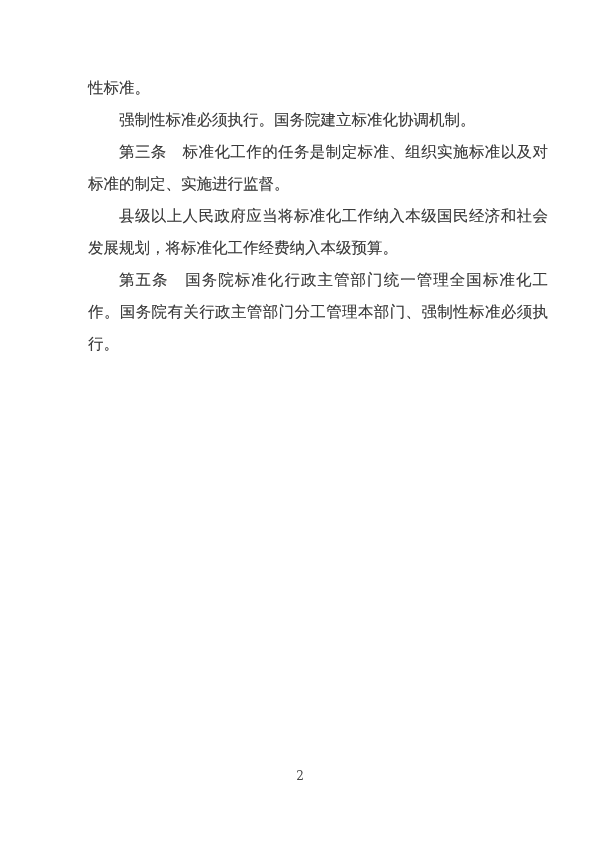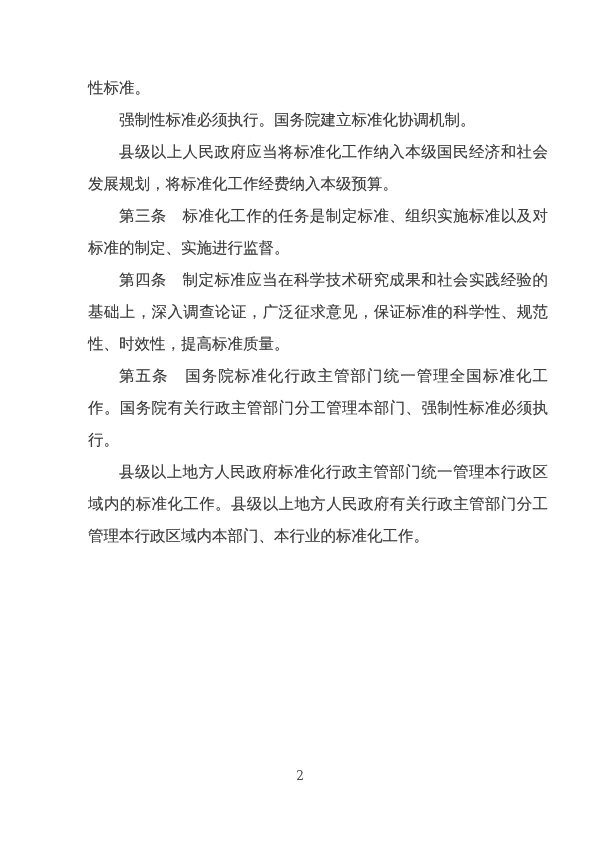--- a/index.html
+++ b/index.html
@@ -43,20 +43,18 @@
     color: #454545;
   }
 </style>
 </head>
 <body>
 
 <div class="page">
   <div class="doc-body" id="doc-body">
       <p class="">性标准。</p>
       <p class="indent">强制性标准必须执行。国务院建立标准化协调机制。</p>
+      <p class="indent">第三条　标准化工作的任务是制定标准、组织实施标准以及对标准的制定、实施进行监督。</p>
       <p class="indent">县级以上人民政府应当将标准化工作纳入本级国民经济和社会发展规划，将标准化工作经费纳入本级预算。</p>
-      <p class="indent">第三条　标准化工作的任务是制定标准、组织实施标准以及对标准的制定、实施进行监督。</p>
-      <p class="indent">第四条　制定标准应当在科学技术研究成果和社会实践经验的基础上，深入调查论证，广泛征求意见，保证标准的科学性、规范性、时效性，提高标准质量。</p>
       <p class="indent">第五条　国务院标准化行政主管部门统一管理全国标准化工作。国务院有关行政主管部门分工管理本部门、强制性标准必须执行。</p>
-      <p class="indent">县级以上地方人民政府标准化行政主管部门统一管理本行政区域内的标准化工作。县级以上地方人民政府有关行政主管部门分工管理本行政区域内本部门、本行业的标准化工作。</p>
     </div>
   <div class="page-number">2</div>
 </div>
 
 </body></html>

